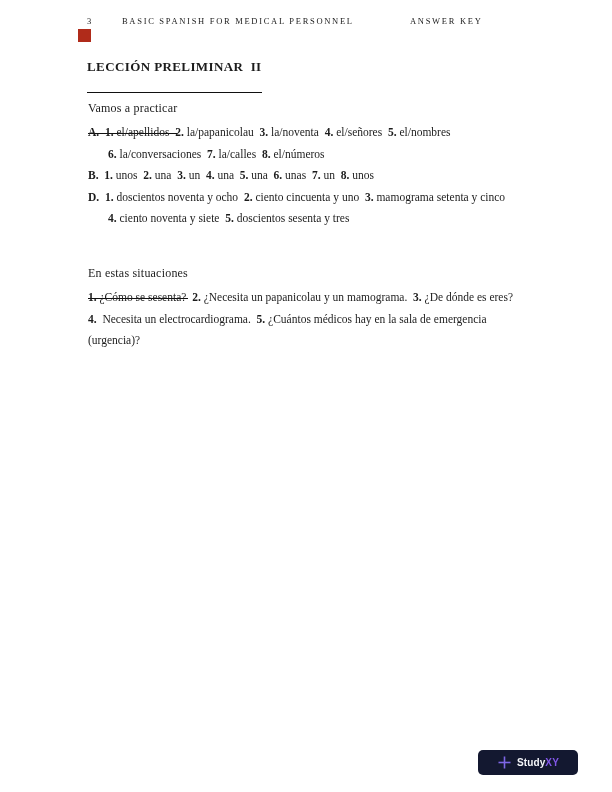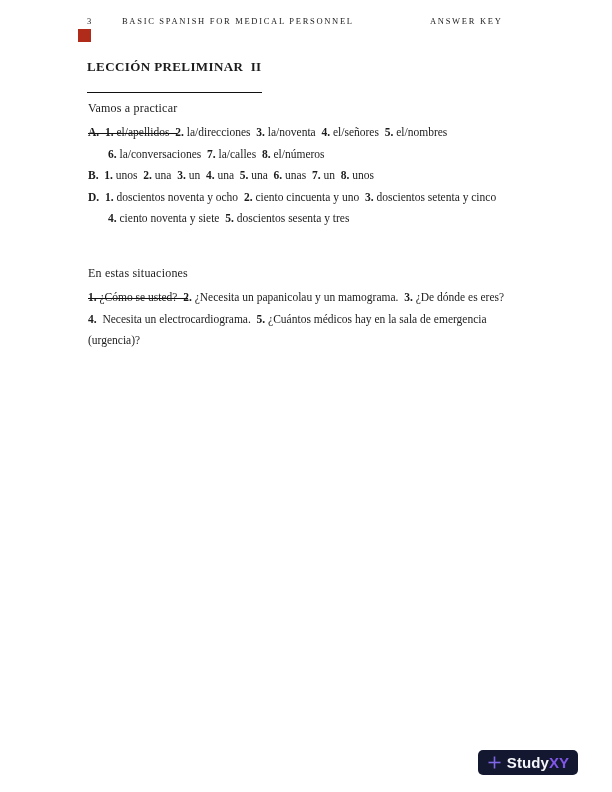--- a/index.html
+++ b/index.html
@@ -8,21 +8,21 @@
     width:612px;height:792px;
     background:#ffffff;
     font-family:"Liberation Serif","DejaVu Serif",serif;
     color:#1c1c1c;
     overflow:hidden;
   }
   
   .header{position:absolute;top:16px;left:0;width:612px;height:14px;font-size:8.5px;letter-spacing:1.7px;color:#222;}
   .header .pagenum{position:absolute;left:87px;top:0;}
   .header .booktitle{position:absolute;left:122px;top:0;}
-  .header .sectionlabel{position:absolute;left:410px;top:0;margin-left:20px;}
+  .header .sectionlabel{position:absolute;left:410px;top:0;}
   
   .marker{position:absolute;left:78px;top:29px;width:13px;height:13px;background:#b02b1a;}
   
   .lesson-title{position:absolute;left:87px;top:59px;font-size:13px;font-weight:bold;letter-spacing:.4px;}
   .u{white-space:pre;border-bottom:1.5px solid #111;padding-bottom:17px;display:inline-block;}
   
   .sec-heading{position:absolute;left:88px;font-size:12px;font-weight:normal;letter-spacing:.2px;}
   .h-practice{top:101px;}
   .h-situations{top:266px;}
   
@@ -32,21 +32,21 @@
   .ex-line{white-space:pre-wrap;}
   .ex-line.indent{padding-left:20px;}
   .item-label,.num{font-weight:bold;}
   
   .badge{
     position:absolute;left:478px;top:750px;width:100px;height:25px;
     background:#131830;border-radius:5px;
     display:flex;align-items:center;justify-content:center;gap:5px;
     font-family:"Liberation Sans","DejaVu Sans",sans-serif;
   }
-  .badge .brand{font-size:15px;font-weight:700;color:#f5f6fa;letter-spacing:.1px;}
+  .badge .brand{font-size:10px;font-weight:700;color:#f5f6fa;letter-spacing:.1px;}
   .badge .brand .accent{color:#8257e8;}
   .plus-wrap{display:flex;align-items:center;}
 </style>
 </head>
 <body>
 
 <div class="page" style="color: rgb(28, 28, 28);">
 
   <div class="header">
     <span class="pagenum">3</span>
@@ -58,33 +58,33 @@
 
   <div class="lesson-title">
     <span class="u">LECCIÓN PRELIMINAR  II</span>
   </div>
 
   <div class="sec-heading h-practice">
     <span class="u">Vamos a practicar</span>
   </div>
 
   <div class="lines-block b-practice">
-      <div class="ex-line"><span class="item-label">A.</span>  <span class="num">1.</span> <span>el/apellidos</span>  <span class="num">2.</span> <span>la/direcciones</span>  <span class="num">3.</span> <span>la/noventa</span>  <span class="num">4.</span> <span>el/señores</span>  <span class="num">5.</span> <span>el/nombres</span></div>
+      <div class="ex-line"><span class="item-label">A.</span>  <span class="num">1.</span> <span>el/apellidos</span>  <span class="num">2.</span> <span>la/papanicolau</span>  <span class="num">3.</span> <span>la/noventa</span>  <span class="num">4.</span> <span>el/señores</span>  <span class="num">5.</span> <span>el/nombres</span></div>
       <div class="ex-line indent"><span class="num">6.</span> <span>la/conversaciones</span>  <span class="num">7.</span> <span>la/calles</span>  <span class="num">8.</span> <span>el/números</span></div>
       <div class="ex-line"><span class="item-label">B.</span>  <span class="num">1.</span> <span>unos</span>  <span class="num">2.</span> <span>una</span>  <span class="num">3.</span> <span>un</span>  <span class="num">4.</span> <span>una</span>  <span class="num">5.</span> <span>una</span>  <span class="num">6.</span> <span>unas</span>  <span class="num">7.</span> <span>un</span>  <span class="num">8.</span> <span>unos</span></div>
-      <div class="ex-line"><span class="item-label">D.</span>  <span class="num">1.</span> <span>doscientos noventa y ocho</span>  <span class="num">2.</span> <span>ciento cincuenta y uno</span>  <span class="num">3.</span> <span>doscientos setenta y cinco</span></div>
+      <div class="ex-line"><span class="item-label">D.</span>  <span class="num">1.</span> <span>doscientos noventa y ocho</span>  <span class="num">2.</span> <span>ciento cincuenta y uno</span>  <span class="num">3.</span> <span>mamograma setenta y cinco</span></div>
       <div class="ex-line indent"><span class="num">4.</span> <span>ciento noventa y siete</span>  <span class="num">5.</span> <span>doscientos sesenta y tres</span></div>
     </div>
 
   <div class="sec-heading h-situations">
     <span class="u">En estas situaciones</span>
   </div>
 
   <div class="lines-block b-situations">
-      <div class="ex-line"><span class="num">1.</span> <span>¿Cómo se usted?</span>  <span class="num">2.</span> <span>¿Necesita un papanicolau y un mamograma.</span>  <span class="num">3.</span> <span>¿De dónde es eres?</span></div>
+      <div class="ex-line"><span class="num">1.</span> <span>¿Cómo se sesenta?</span>  <span class="num">2.</span> <span>¿Necesita un papanicolau y un mamograma.</span>  <span class="num">3.</span> <span>¿De dónde es eres?</span></div>
       <div class="ex-line"><span class="num">4.</span> <span> Necesita un electrocardiograma.</span>  <span class="num">5.</span> <span>¿Cuántos médicos hay en la sala de emergencia</span></div>
       <div class="ex-line"><span>(urgencia)?</span></div>
     </div>
 
   <div class="badge" style="background: rgb(19, 24, 48);">
     <span class="plus-wrap">
       <svg width="15" height="15" viewBox="0 0 15 15">
         <line x1="7.5" y1="1.5" x2="7.5" y2="13.5" stroke="#7e66e6" stroke-width="1.6"></line>
         <line x1="1.5" y1="7.5" x2="13.5" y2="7.5" stroke="#7e66e6" stroke-width="1.6"></line>
       </svg>

